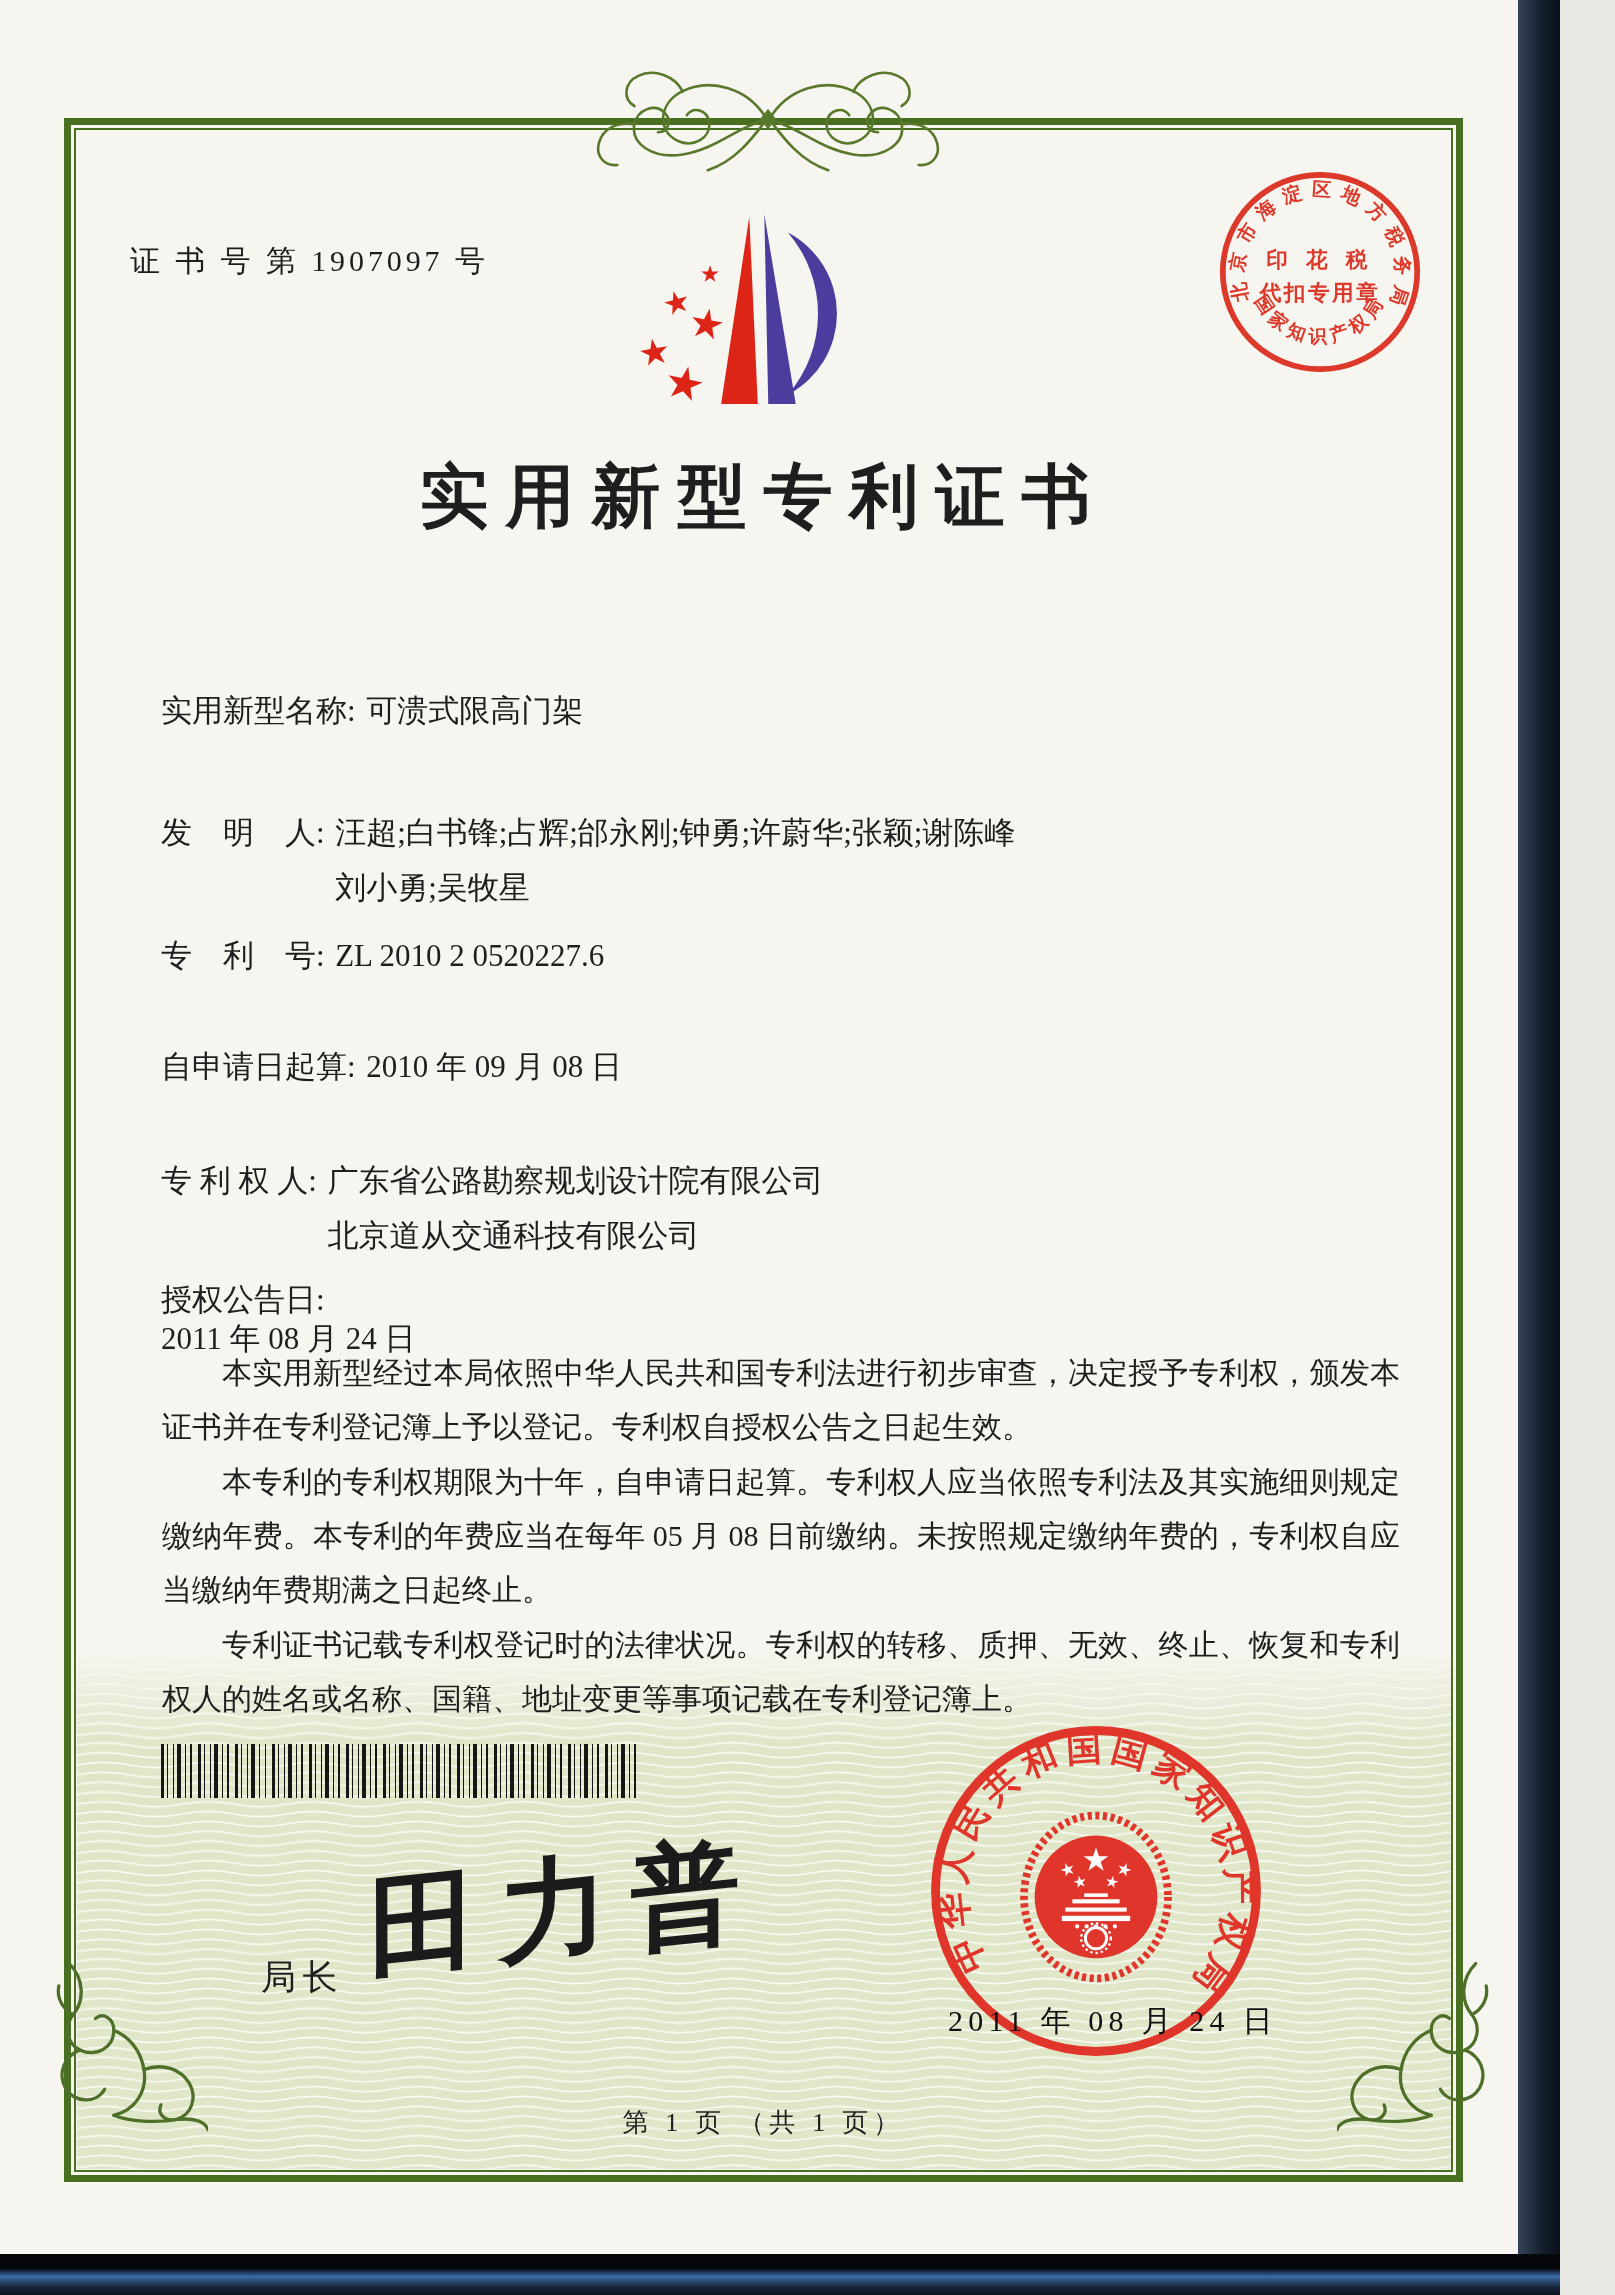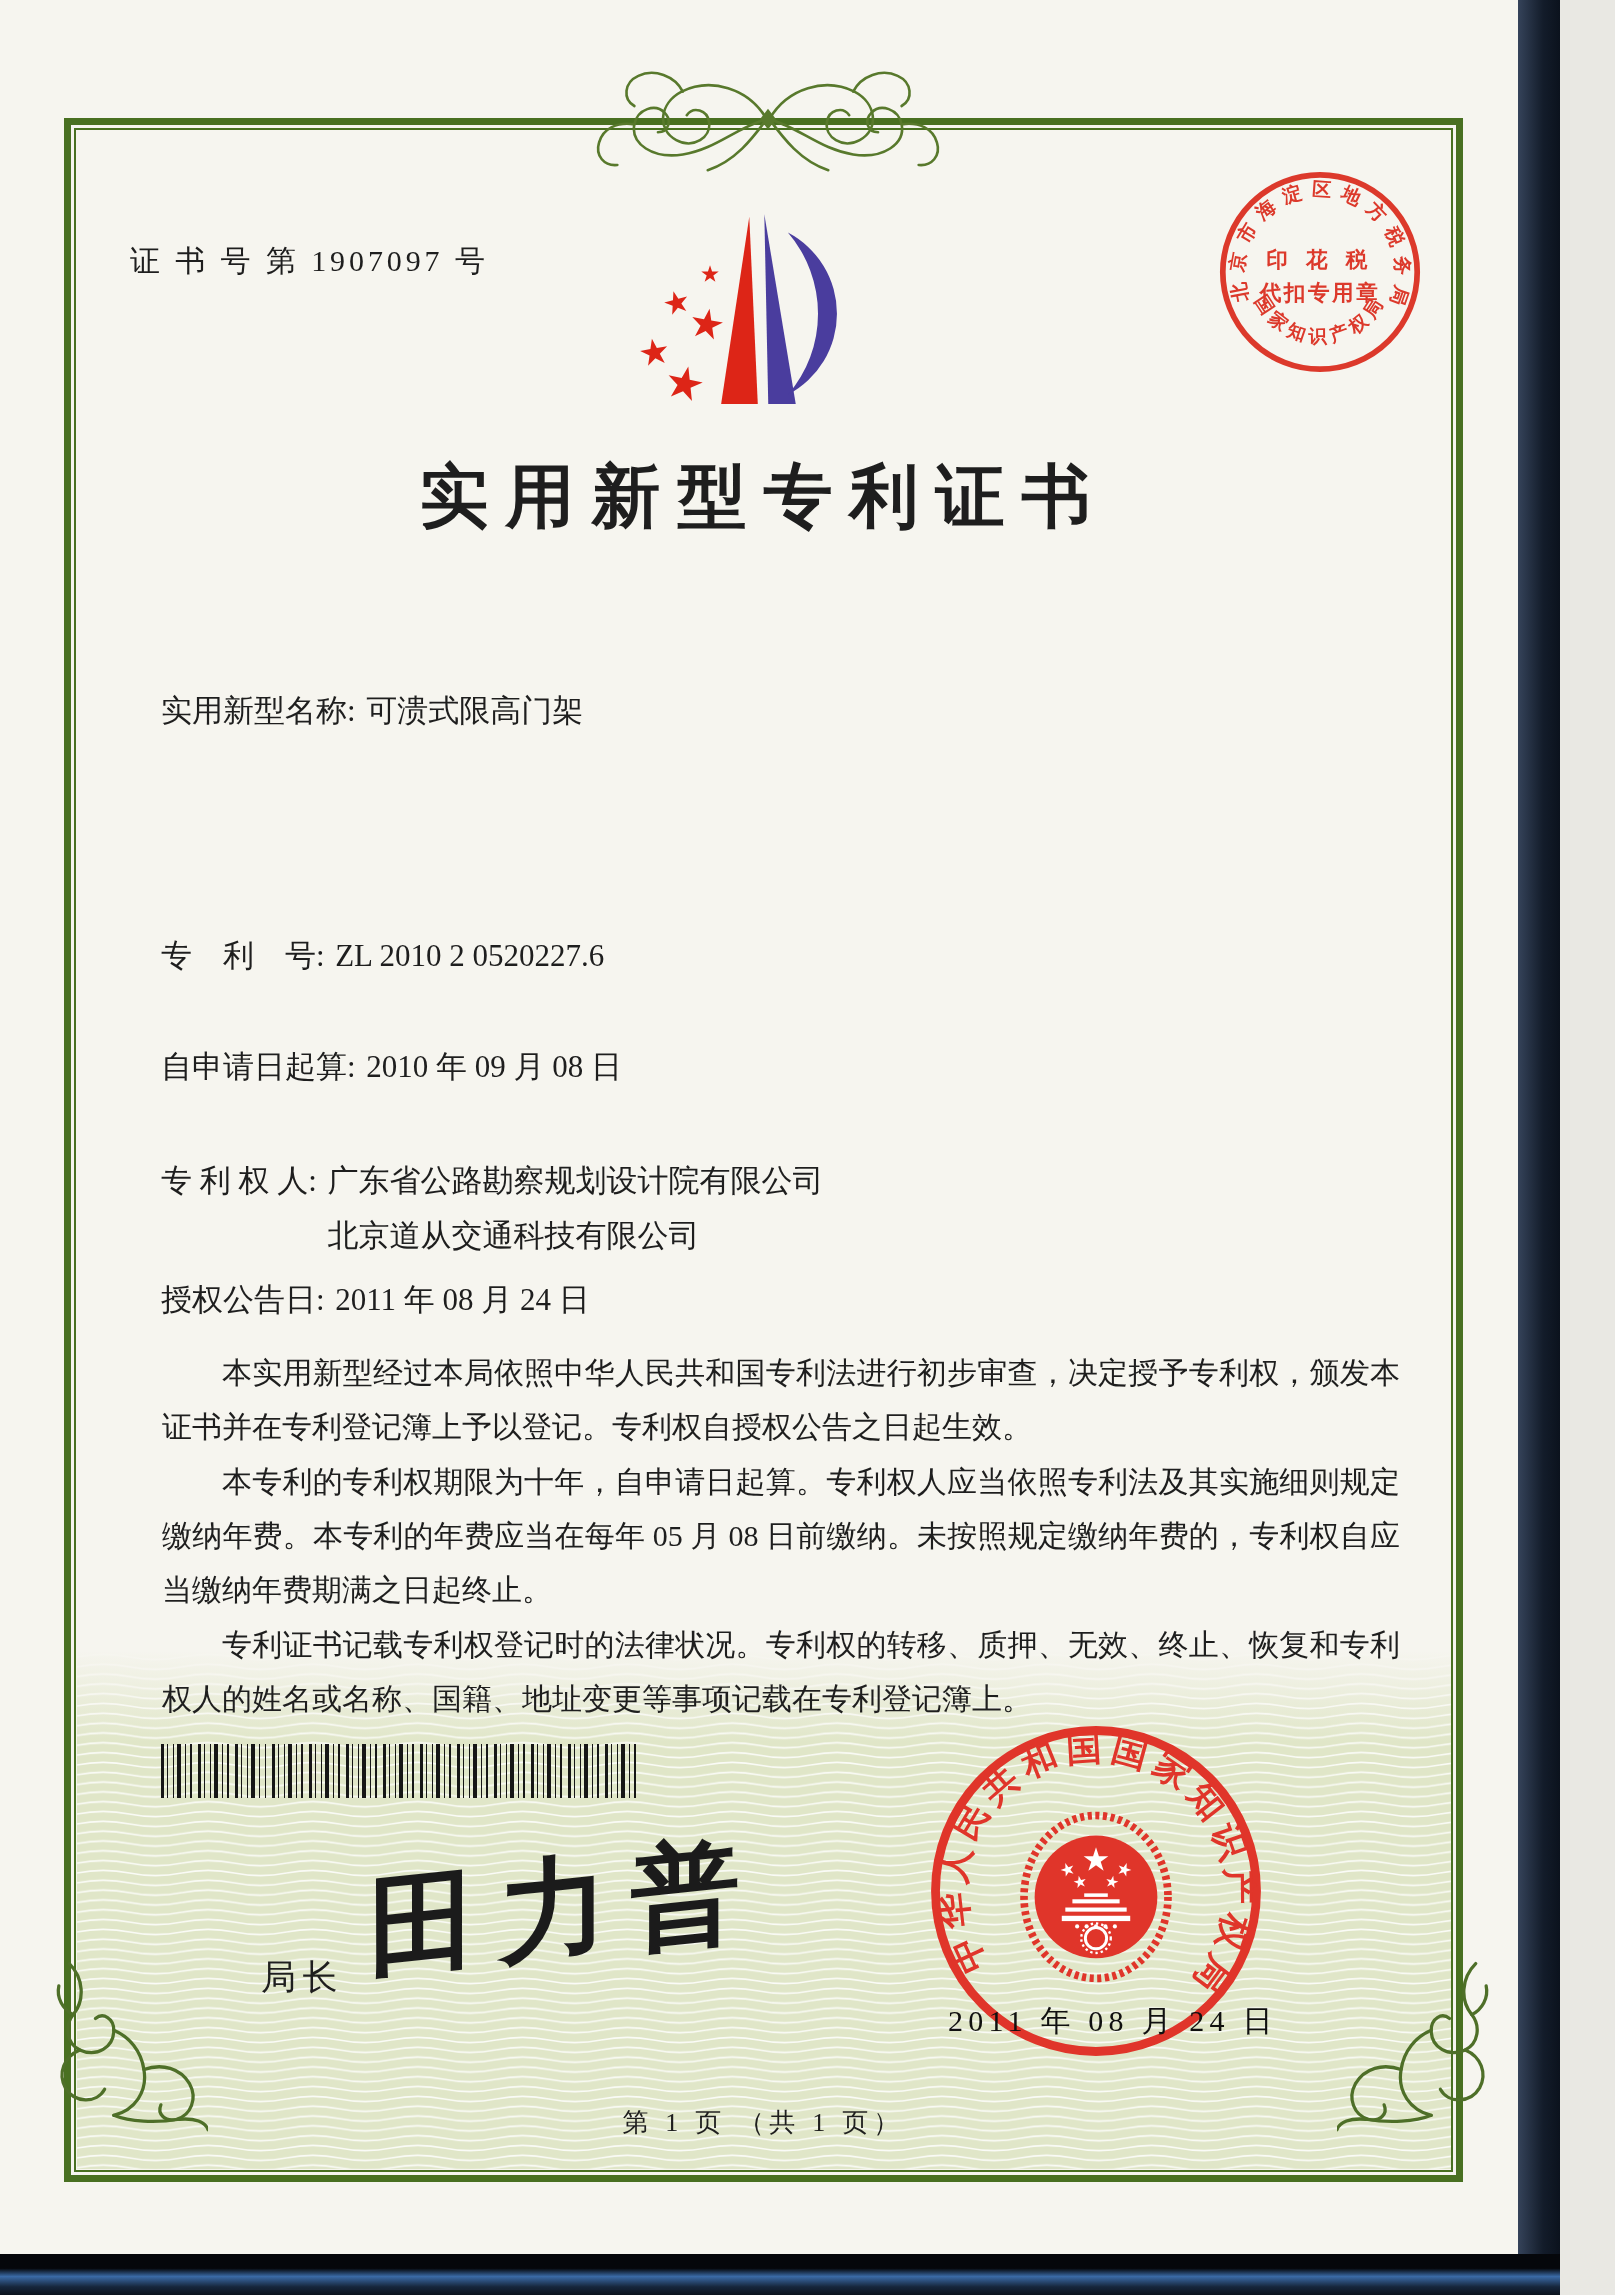--- a/index.html
+++ b/index.html
@@ -28,21 +28,21 @@
     font-size:69px;font-weight:bold;letter-spacing:17px;}
 
   .f-row{position:absolute;left:161px;font-size:31px;display:flex;line-height:39px;}
   .f-label{white-space:pre;margin-right:10.5px;}
   .f-val .vline{line-height:55px;}
   .row-name{top:691px;}
   .row-inventors{top:805px;}
   .row-patno{top:936px;align-items:flex-end;}
   .row-filing{top:1047px;}
   .row-patentee{top:1153px;}
-  .row-grant{top:1280px;}
+  .row-grant{top:1280px;flex-direction:column;}
   .row-inventors .f-label,.row-inventors .f-val,
   .row-patentee .f-label,.row-patentee .f-val{line-height:55px;}
 
   .paragraphs{position:absolute;left:161px;top:1345px;width:1240px;
     font-size:30px;line-height:54px;text-align:justify;}
   .paragraphs p{margin:1px;text-indent:2em;}
 
   .barcode{position:absolute;left:161px;top:1744px;width:480px;height:54px;
     background:repeating-linear-gradient(90deg,
       #161616 0 3.3px, transparent 3.3px 5.9px,
@@ -158,20 +158,27 @@
       </text>
     </svg>
 
     <div class="title">实用新型专利证书</div>
 
     <div class="f-row row-name">
       <span class="f-label">实用新型名称:</span>
       <span class="f-val">可溃式限高门架</span>
     </div>
 
+    <div class="f-row row-inventors">
+      <span class="f-label">发　明　人:</span>
+      <span class="f-val">
+        <div class="vline">汪超;白书锋;占辉;邰永刚;钟勇;许蔚华;张颖;谢陈峰</div>
+        <div class="vline">刘小勇;吴牧星</div>
+      </span>
+    </div>
 
     <div class="f-row row-patno">
       <span class="f-label">专　利　号:</span>
       <span class="f-val">ZL 2010 2 0520227.6</span>
     </div>
 
     <div class="f-row row-filing">
       <span class="f-label">自申请日起算:</span>
       <span class="f-val">2010 年 09 月 08 日</span>
     </div>

